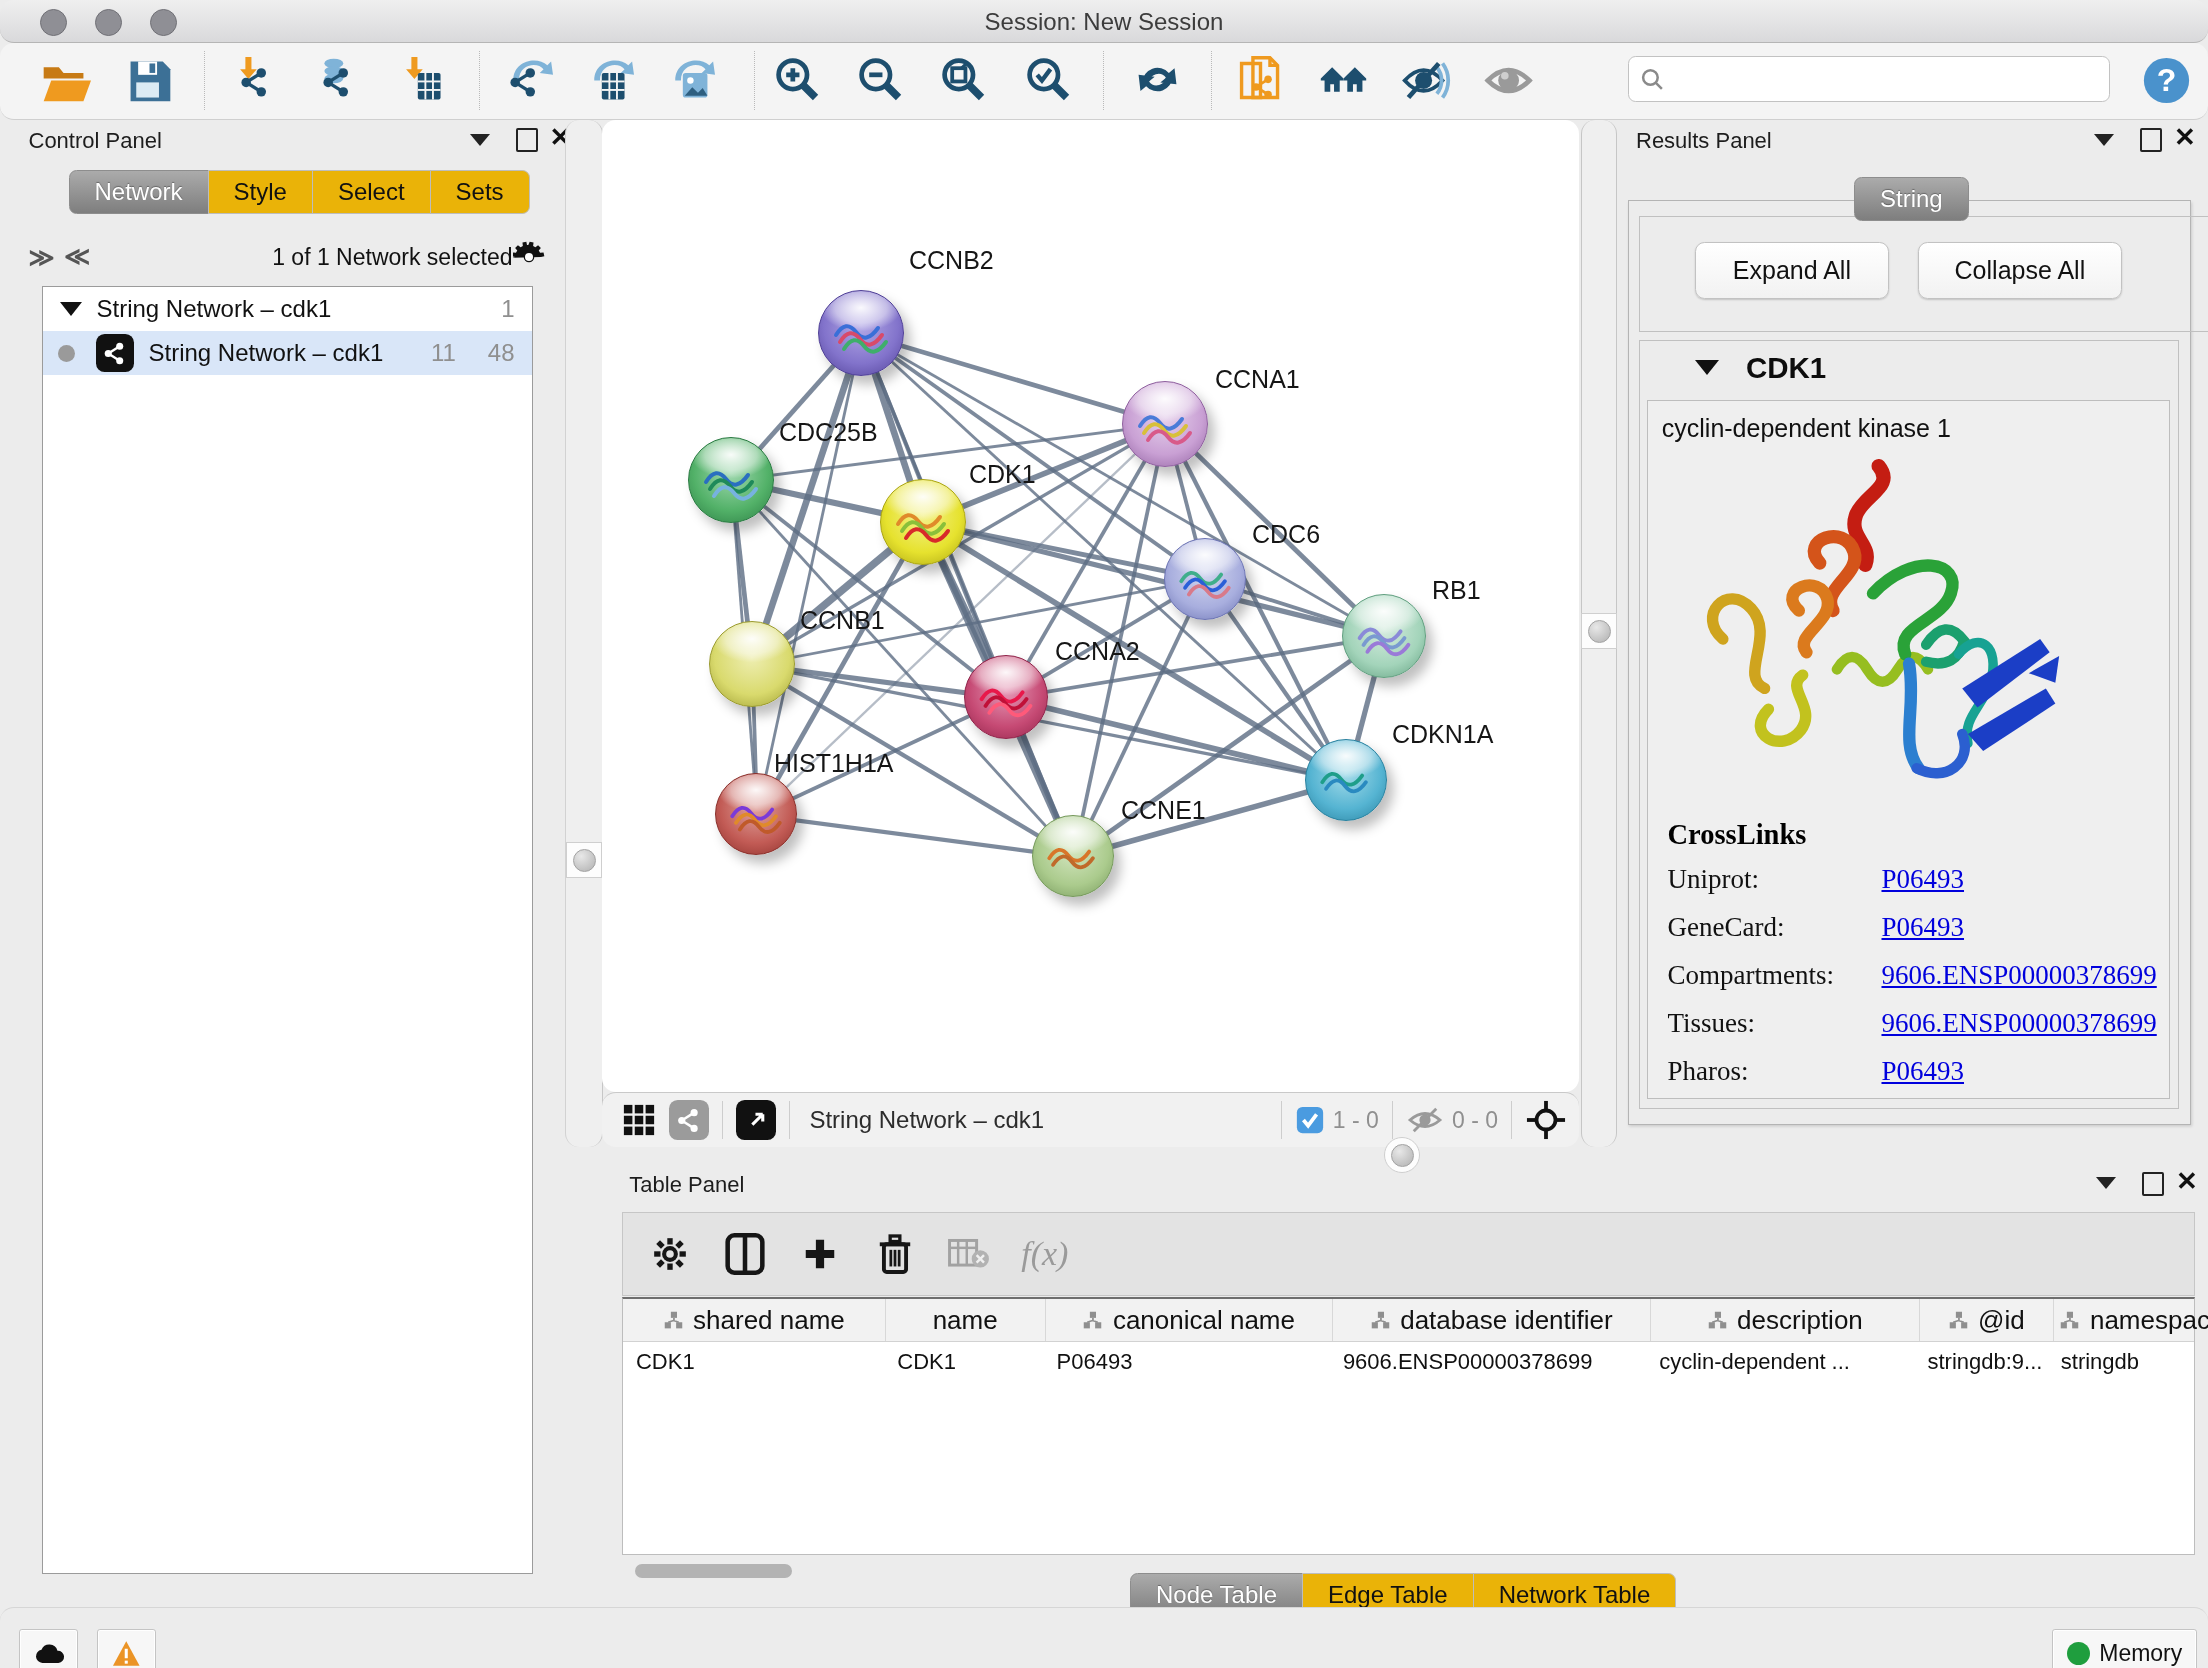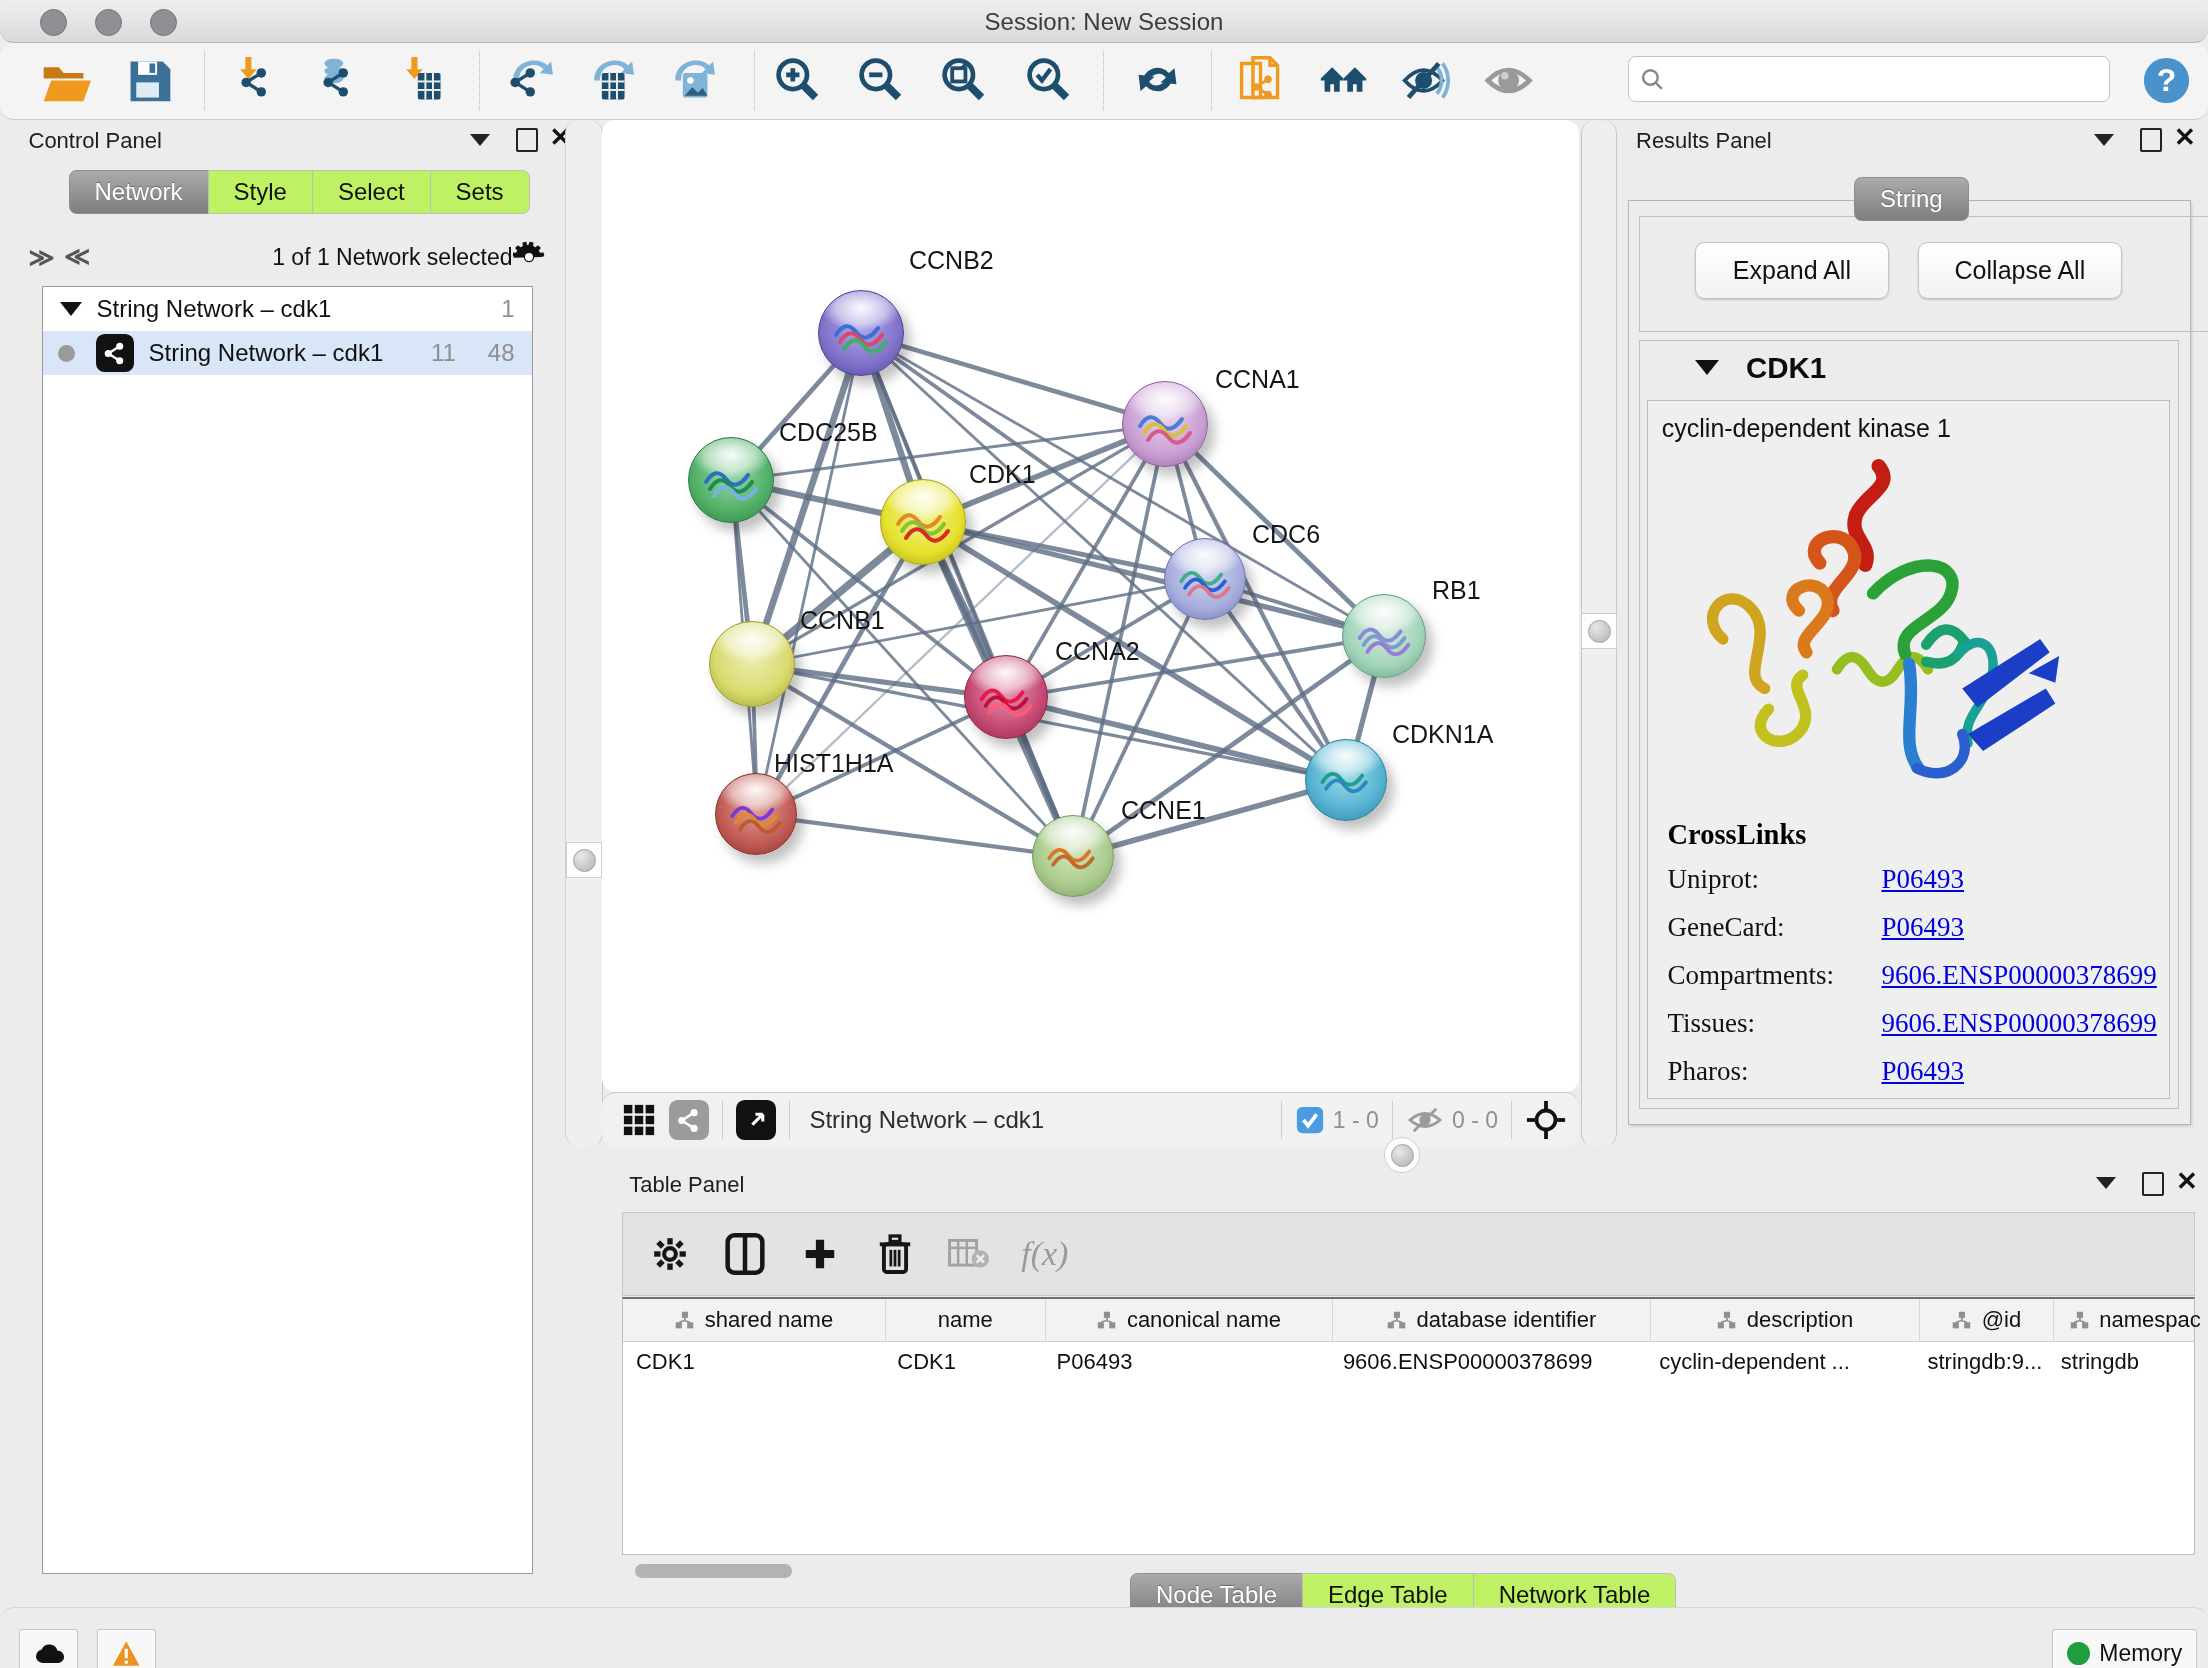--- a/index.html
+++ b/index.html
@@ -33,21 +33,21 @@
   
   .panel-title{font-size:22px;color:#1d1d1d;}
   .win-ctl{display:inline-block;}
   .tri-down{width:0;height:0;border-left:10.5px solid transparent;
      border-right:10.5px solid transparent;border-top:12.4px solid #222;}
   .sq{width:18px;height:20px;border:2.9px solid #222;border-radius:1.9px;}
   .xx{font-size:26px;font-weight:bold;color:#111;line-height:19px;}
 
   
   .tab{height:42px;padding:0 25px;display:flex;align-items:center;
-     background:#bef264;border:1px solid #bdbdbd;font-size:24px;color:#111;
+     background:#eab308;border:1px solid #bdbdbd;font-size:24px;color:#111;
      margin-left:-1px;}
   .tab.first{border-radius:7.6px 0 0 7.6px;margin-left:0;}
   .tab.last{border-radius:0 7.6px 7.6px 0;}
   .tab.sel{background:linear-gradient(#ababab,#7e7e7e);color:#fff;
      text-shadow:0 -1px 1px rgba(0,0,0,.35);border-color:#8d8d8d;}
   .tab.lone{border-radius:7.6px;}
 
   
   #control-panel{left:9.5px;top:124px;width:554px;height:1457px;}
   #cp-tree{position:absolute;left:32px;top:162px;width:489px;height:1286px;
@@ -105,21 +105,21 @@
   .cl-link{color:#0000dd;text-decoration:underline;}
 
   
   #table-panel{left:616px;top:1166px;width:1583px;height:434px;}
   #tp-toolbar{position:absolute;left:5.7px;top:46px;width:1571px;height:82px;
      background:#e3e3e3;border:1px solid #c6c6c6;display:flex;align-items:center;}
   #tp-table{position:absolute;left:5.7px;top:131px;width:1571px;height:255px;
      background:#fff;border-top:2.9px solid #6e6e6e;border-left:1px solid #bdbdbd;
      border-right:1px solid #bdbdbd;border-bottom:1px solid #bdbdbd;}
   #tp-head{display:flex;height:42px;background:#f2f2f2;border-bottom:1.9px solid #d2d2d2;}
-  .th{display:flex;align-items:center;font-size:22px;color:#111;
+  .th{display:flex;align-items:center;font-size:26px;color:#111;
      border-right:1px solid #d8d8d8;overflow:hidden;flex:none;
      justify-content:center;gap:9.5px;}
   #tp-row{display:flex;height:40px;}
   .td{font-size:22px;color:#111;display:flex;align-items:center;
      padding-left:13.3px;overflow:hidden;flex:none;white-space:nowrap;}
   #tp-hscroll{position:absolute;left:19px;top:398px;width:157px;height:14.3px;
      border-radius:7.6px;background:#b3b3b3;}
   #tp-tabs{position:absolute;left:514px;top:407px;display:flex;}
 
   

